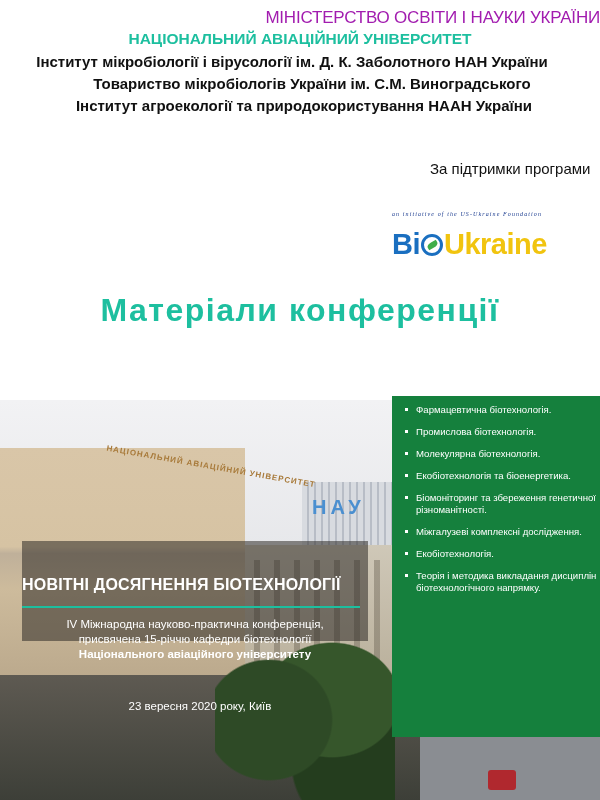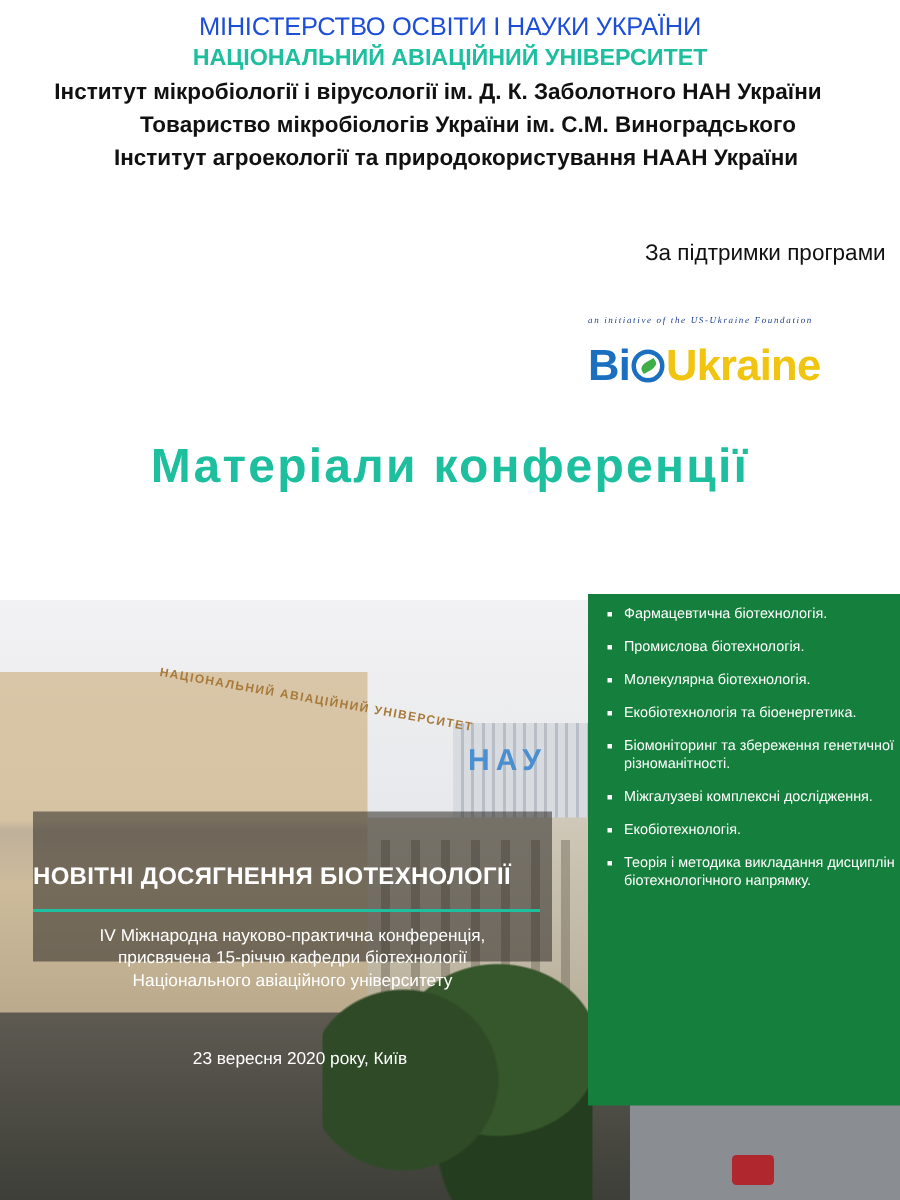--- a/index.html
+++ b/index.html
@@ -3,22 +3,22 @@
 <meta charset="utf-8">
 <style>
   html, body { margin: 0; padding: 0; }
   body {
     width: 600px; height: 800px; position: relative; overflow: hidden;
     background: #ffffff;
     font-family: "Liberation Sans", sans-serif;
   }
   .header { position: absolute; left: 0; top: 0; width: 600px; text-align: center; }
   .h-ministry {
-    position: absolute; top: 8px; left: 0; width: 600px; text-align: center;
-    font-family: "Liberation Sans", sans-serif; font-size: 17px; color: #1d4ed8;
+    position: absolute; top: 8px; left: 0; width: 600px; text-align: right;
+    font-family: "Liberation Sans", sans-serif; font-size: 17px; color: #a21caf;
     letter-spacing: -0.2px;
   }
   .h-nau {
     position: absolute; top: 30px; left: 0; width: 600px; text-align: center;
     font-size: 15.5px; font-weight: bold; color: #1dbf9f;
   }
   .h-line {
     position: absolute; left: 0; width: 600px; text-align: center;
     font-size: 15px; font-weight: bold; color: #111; white-space: nowrap;
   }
@@ -80,21 +80,21 @@
   }
   .ov-title {
     position: absolute; left: 22px; top: 576px; width: 346px; 
     font-size: 16px; font-weight: bold; color: #ffffff; letter-spacing: 0.2px; white-space: nowrap;
   }
   .ov-rule { position: absolute; left: 22px; top: 606px; width: 338px; height: 2px; background: #1dbf9f; }
   .ov-sub {
     position: absolute; left: 22px; top: 617px; width: 346px; text-align: center;
     font-size: 11.5px; color: #ffffff; line-height: 15px;
   }
-  .ov-sub .b { font-weight: normal; }
+  .ov-sub .b { font-weight: bold; }
   .ov-date { position: absolute; left: 100px; top: 700px; width: 200px; text-align: center; font-size: 11.5px; color: #ffffff; }
 
   .panel {
     position: absolute; left: 392px; top: 396px; width: 224px; height: 341px;
     background: #15803d;
   }
   .panel ul { list-style: none; margin: 0; padding: 8px 6px 0 12px; }
   .panel li {
     position: relative; padding-left: 12px; color: #ffffff; font-size: 9.6px;
     line-height: 12px; margin-bottom: 10px;

